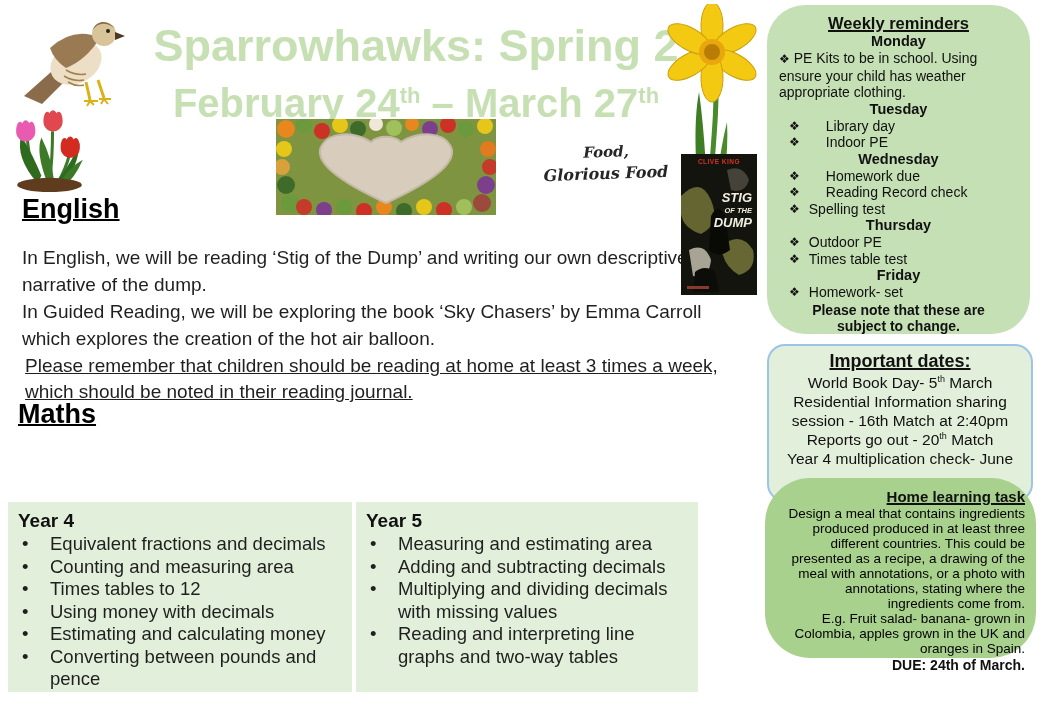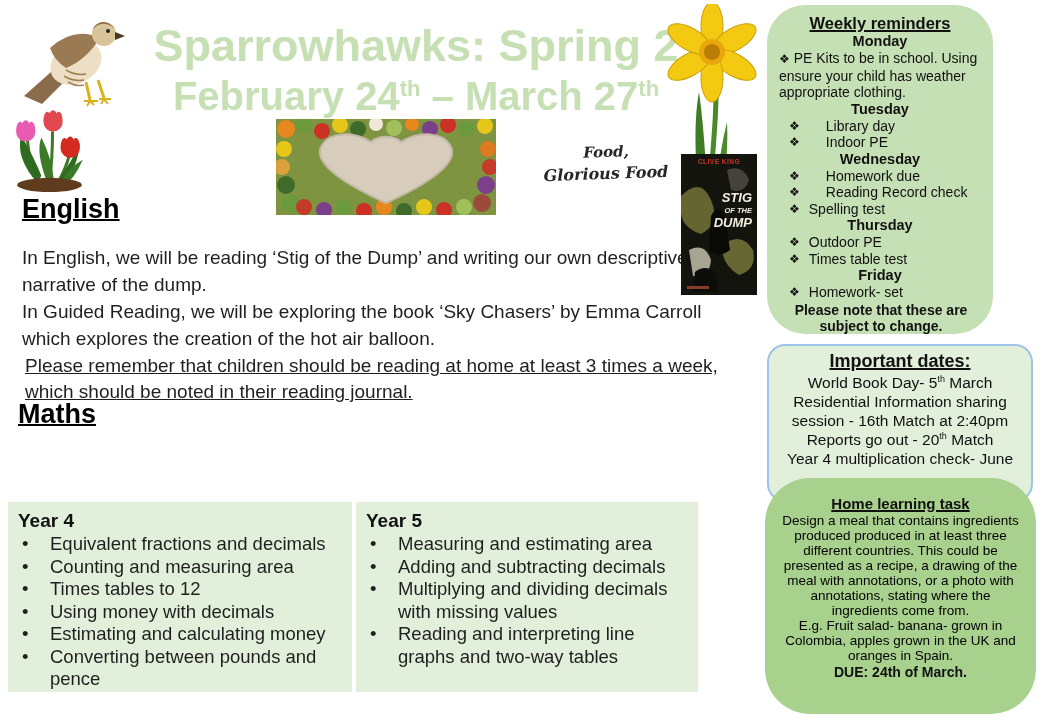--- a/index.html
+++ b/index.html
@@ -4,21 +4,21 @@
 <style>
   html,body{margin:0;padding:0;background:#fff;}
   .page{position:relative;width:1043px;height:720px;background:#ffffff;overflow:hidden;
         font-family:"Liberation Sans",sans-serif;color:#1f1f1f;}
   .abs{position:absolute;}
 
   
   .title-block{position:absolute;left:110px;top:20px;width:612px;text-align:center;
                color:#c6e0b4;font-weight:bold;}
   .title-l1{font-size:45px;line-height:52px;letter-spacing:0px;}
-  .title-l2{font-size:40px;line-height:48px;}
+  .title-l2{font-size:40px;line-height:48px;margin-top:7px;}
   sup.tsup{font-size:55%;vertical-align:super;line-height:0;}
 
   
   .bird{left:12px;top:8px;}
   .tulips{left:6px;top:97px;}
   .daffodil{left:657px;top:4px;z-index:1;}
   .fbanner{left:276px;top:119px;width:220px;height:96px;z-index:2;}
   .fb-line{position:absolute;width:100%;text-align:center;font-family:"DejaVu Serif",serif;
            font-style:italic;font-weight:bold;color:#262626;transform:rotate(-2deg);}
   .fb1{top:24px;font-size:15px;}
@@ -47,39 +47,39 @@
         box-sizing:border-box;padding:7px 10px 6px 10px;}
   .cell-y4{left:8px;width:344px;}
   .cell-y5{left:356px;width:342px;}
   .cell-head{font-size:19px;font-weight:bold;line-height:24px;color:#111;}
   .brow{display:flex;font-size:18.5px;line-height:22.5px;color:#1f1f1f;}
   .bdot{flex:0 0 28px;padding-left:4px;}
 
   
   .box{position:absolute;box-sizing:border-box;text-align:center;color:#111;}
   .bh{font-weight:bold;text-decoration:underline;text-decoration-thickness:1.5px;}
-  .box1{left:767px;top:5px;width:226px;height:329px;background:#c5e0b4;
+  .box1{left:767px;top:5px;width:263px;height:329px;background:#c5e0b4;
         border-radius:38px;padding:8px 12px 6px 12px;}
   .box1 .bh{font-size:16.5px;line-height:20px;}
   .day{font-size:14.5px;font-weight:bold;line-height:17px;}
   .monp{text-align:left;font-size:14px;line-height:16.5px;width:220px;margin:0;}
   .rrow{display:flex;text-align:left;font-size:14px;line-height:16.5px;padding-left:10px;}
   .dia{font-size:12px;}
   .gap-wide{margin-right:26px;}
   .gap-narrow{margin-right:9px;}
   .note{font-weight:bold;font-size:14px;line-height:16.5px;width:204px;margin:1px auto 0 auto;text-align:center;}
 
   .box2{left:767px;top:344px;width:266px;height:158px;background:#e2efda;
         border:2px solid #9dc3e6;border-radius:18px;padding-top:4px;}
   .box2 .bh{font-size:18px;line-height:23px;}
   .dline{font-size:15.5px;line-height:19px;}
   sup.dsup{font-size:58%;vertical-align:super;line-height:0;}
 
-  .box3{left:765px;top:478px;width:271px;height:236px;background:#a9d18e;
-        border-radius:45px;padding:16px 11px 6px 11px;}
+  .box3{left:765px;top:478px;width:271px;height:180px;background:#a9d18e;
+        border-radius:45px;padding:9px 11px 6px 11px;text-align:right;}
   .box3 .bh{font-size:15px;line-height:19px;}
   .hbody{font-size:13.5px;line-height:15px;color:#000000;}
   .hdue{font-weight:bold;font-size:14px;line-height:18px;}
 </style>
 </head>
 <body>
 
 <div class="page">
 
   <svg class="abs bird" width="124" height="100" viewBox="0 0 120 100">

